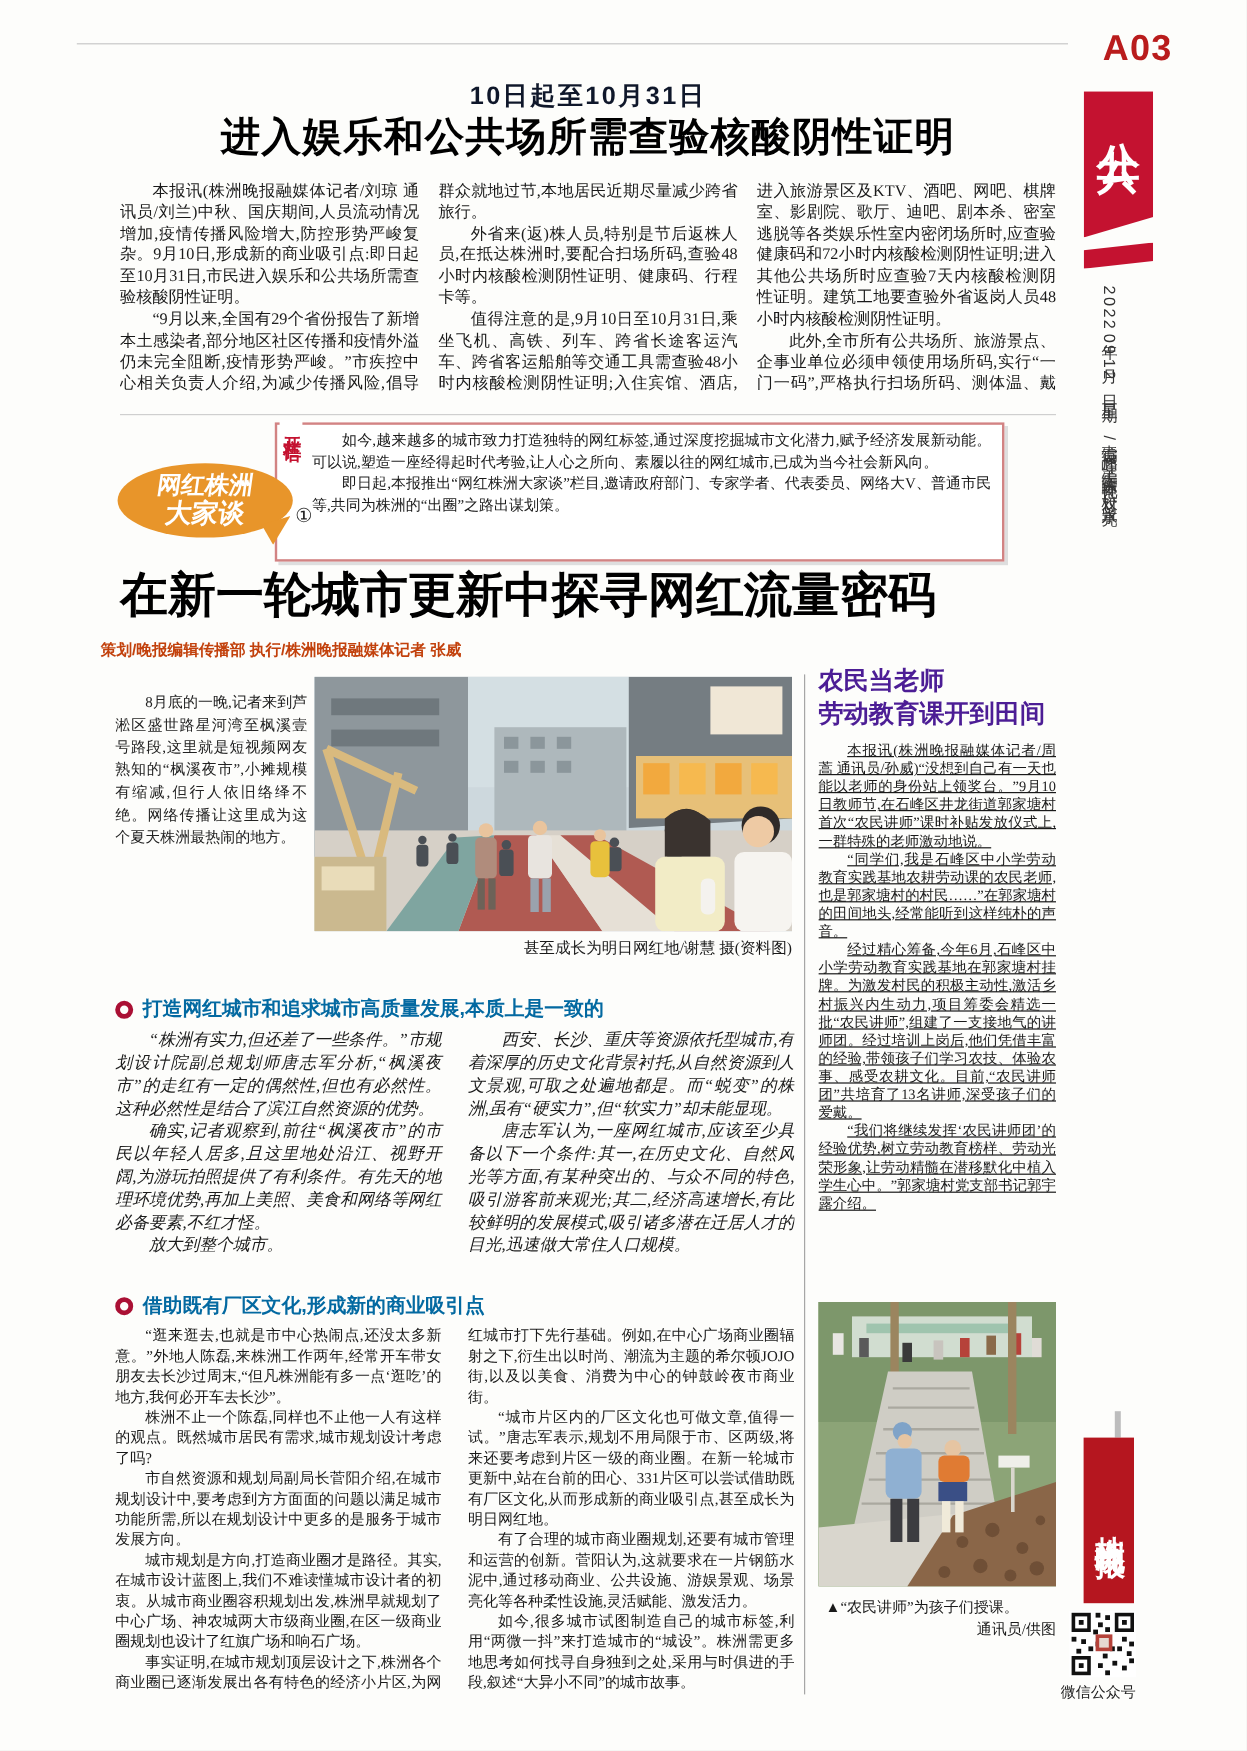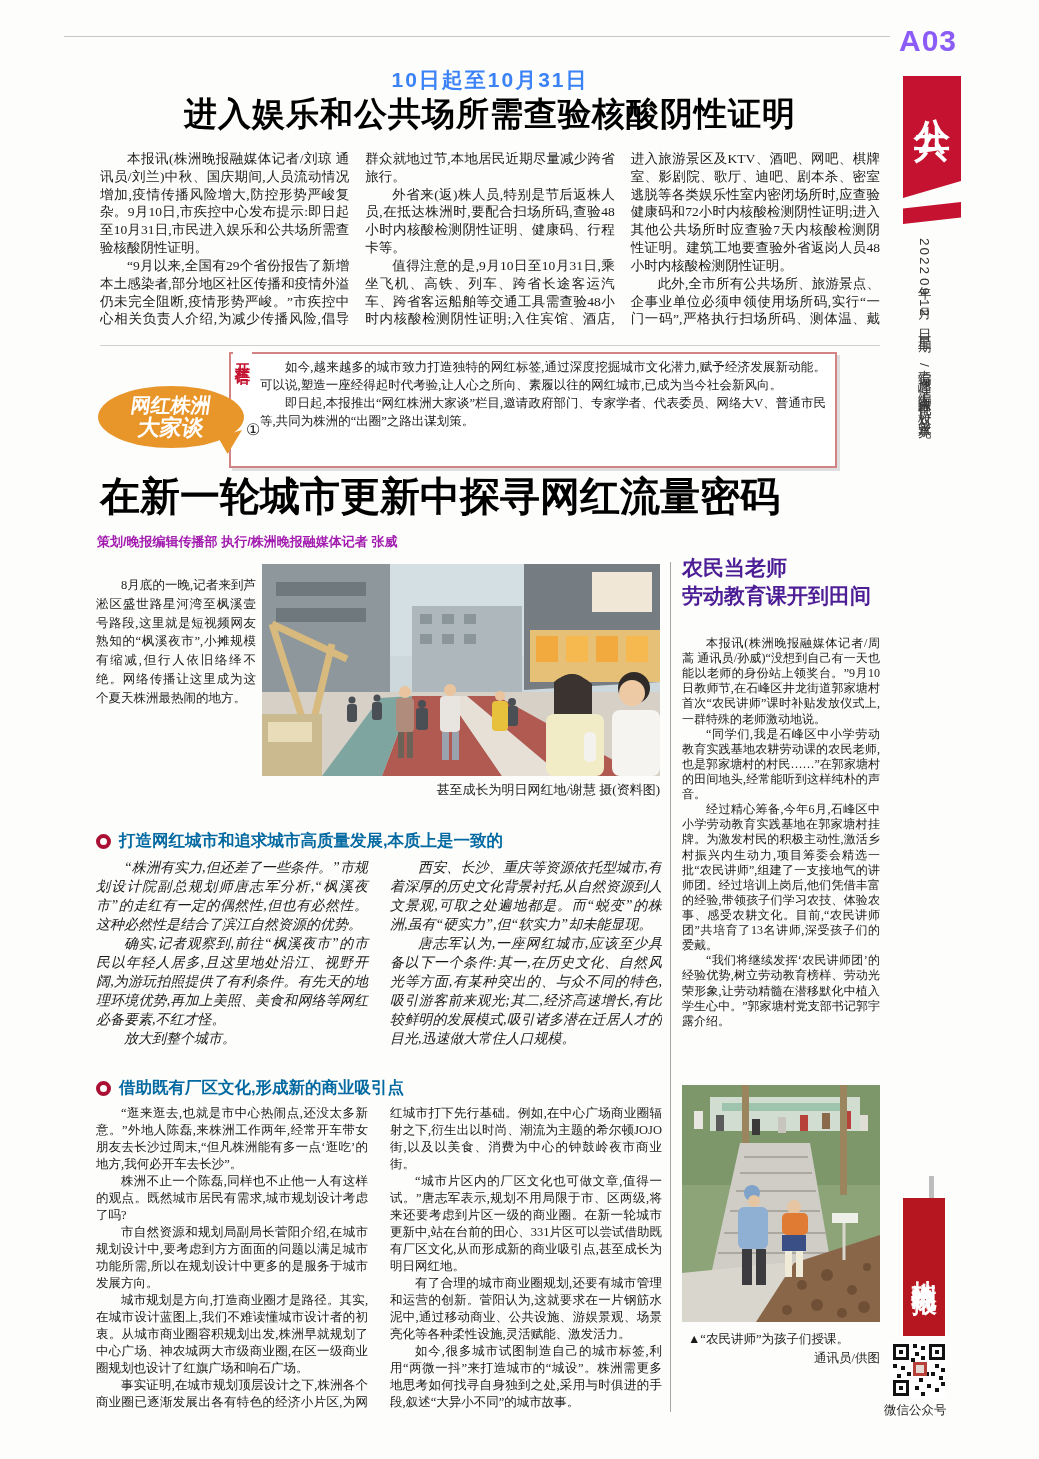--- a/index.html
+++ b/index.html
@@ -5,69 +5,69 @@
   html,body{margin:0;padding:0;background:#e8e8e8;}
   .page{position:relative;width:1039px;height:1459px;background:#fdfdfb;margin:0 auto;
         font-family:"Liberation Serif","DejaVu Serif",serif;color:#1a1a1a;overflow:hidden;}
   .abs{position:absolute;}
   p{margin:0;text-indent:2em;}
   .justify{text-align:justify;}
   
   .top-rule{left:64px;top:36px;width:826px;height:1px;background:#c8c8c8;}
   .mid-rule{left:100px;top:345px;width:780px;height:1px;background:#cfcfcf;}
   
-  .page-num{left:899px;top:24px;font:900 30px "Liberation Sans",sans-serif;letter-spacing:1px;color:#8b5cf6;}
+  .page-num{left:919px;top:24px;font:900 30px "Liberation Sans",sans-serif;letter-spacing:1px;color:#b91c1c;}
   .banner-main{left:903px;top:76px;width:58px;height:122px;background:#c41230;
                clip-path:polygon(0 0,100% 0,100% 86%,0 100%);display:flex;align-items:flex-start;justify-content:center;}
   .banner-main span{writing-mode:vertical-rl;color:#fff;font:bold 36px/1 "Liberation Serif",serif;letter-spacing:6px;margin-top:14px;}
   .banner-strip{left:903px;top:202px;width:58px;height:22px;background:#c41230;
                 clip-path:polygon(0 30%,100% 0,100% 70%,0 100%);}
   .edition{left:916px;top:238px;height:560px;writing-mode:vertical-rl;
            font:13.5px/1.2 "Liberation Sans",sans-serif;color:#333;letter-spacing:2px;}
   .edition span{display:inline-block;}
   
   .kicker{left:100px;top:66px;width:780px;text-align:center;
-          font:bold 21px "Liberation Sans",sans-serif;color:#3b82f6;letter-spacing:2px;}
+          font:bold 21px "Liberation Sans",sans-serif;color:#0f172a;letter-spacing:2px;}
   .headline1{left:100px;top:94px;width:780px;text-align:center;
              font:900 33px/1.2 "Liberation Sans",sans-serif;color:#000;letter-spacing:1px;}
   .top-body{left:100px;top:150px;width:780px;height:190px;column-count:3;column-gap:16px;
             font-size:13.5px;line-height:1.32;overflow:hidden;}
   
   .column-box{left:229px;top:352px;width:604px;height:112px;border:2px solid #d28383;
               box-shadow:3px 3px 0 #dedede;background:#fff;}
   .box-label{left:233px;top:350px;writing-mode:vertical-rl;color:#c41230;background:#fff;
              font:bold 15px/1.1 "Liberation Sans",sans-serif;letter-spacing:3px;padding:2px 1px;}
   .box-text{left:260px;top:358px;width:566px;font-size:12.5px;line-height:1.44;}
   .bubble{left:98px;top:386px;width:146px;height:62px;background:#e8952a;border-radius:50%;
           display:flex;flex-direction:column;align-items:center;justify-content:center;z-index:3;}
   .bubble::after{content:"";position:absolute;right:2px;bottom:-6px;width:24px;height:24px;
                  background:#e8952a;clip-path:polygon(100% 0,0 30%,40% 100%);}
   .bubble .l1{font:900 20px/1.05 "Liberation Sans",sans-serif;color:#fff;transform:skewX(-8deg);}
   .bubble .l2{font:900 22px/1.05 "Liberation Sans",sans-serif;color:#fff;transform:skewX(-8deg);}
   .bubble-num{left:246px;top:420px;font:16px "Liberation Sans",sans-serif;color:#222;}
   
   .headline2{left:100px;top:474px;width:760px;font:900 40px/1.1 "Liberation Sans",sans-serif;
              color:#000;letter-spacing:0px;}
-  .byline{left:97px;top:533px;width:600px;font:bold 13px "Liberation Sans",sans-serif;color:#a21caf;}
+  .byline{left:84px;top:533px;width:600px;font:bold 13px "Liberation Sans",sans-serif;color:#c2410c;}
   .lede{left:96px;top:576px;width:160px;height:226px;font-size:12.5px;line-height:1.5;overflow:hidden;color:#222;}
   .photo1{left:262px;top:564px;width:398px;height:212px;background:#ccd6da;}
   .caption1{left:262px;top:781px;width:398px;font-size:13px;line-height:1.45;}
   .caption1 .credit{text-align:right;}
   .sec-head{display:flex;align-items:center;gap:8px;font:bold 16.5px "Liberation Sans",sans-serif;color:#0369a1;}
   .donut{display:inline-block;width:7px;height:7px;border:4.5px solid #aa1034;border-radius:50%;flex:0 0 auto;}
   .sec1-head{left:96px;top:830px;width:566px;}
   .sec1-body{left:96px;top:858px;width:566px;height:215px;column-count:2;column-gap:22px;
              font-size:14px;line-height:1.36;overflow:hidden;font-style:italic;}
   .sec2-head{left:96px;top:1077px;width:566px;}
   .sec2-body{left:96px;top:1105px;width:566px;height:306px;column-count:2;column-gap:22px;
              font-size:12.5px;line-height:1.36;overflow:hidden;}
   .v-rule{left:670px;top:562px;width:1px;height:850px;background:#a6a6a6;}
   
   .side-title{left:682px;top:554px;width:198px;font:900 21px/1.35 "Liberation Sans",sans-serif;color:#4c1d95;}
-  .side-body{left:682px;top:636px;width:198px;height:434px;font-size:12px;line-height:1.26;overflow:hidden;}
+  .side-body{left:682px;top:618px;width:198px;height:434px;font-size:12px;line-height:1.26;overflow:hidden;text-decoration:underline;}
   .photo2{left:682px;top:1085px;width:198px;height:237px;background:#9db58b;}
   .caption2{left:682px;top:1330px;width:198px;font-size:12.5px;line-height:1.5;}
   .caption2 .l1{padding-left:6px;}
   .caption2 .credit{text-align:right;}
   
   .stub{left:929px;top:1176px;width:5px;height:22px;background:#bdbdbd;}
   .masthead{left:903px;top:1198px;width:42px;height:138px;background:#b5161f;display:flex;
             align-items:center;justify-content:center;}
   .masthead span{writing-mode:vertical-rl;color:#fff;font:bold 25px/1 "Liberation Serif",serif;letter-spacing:4px;}
   .qr{left:891px;top:1342px;width:56px;height:56px;}
@@ -88,21 +88,21 @@
   <div class="abs banner-strip"></div>
   <div class="abs edition">
     <span>2022年09月12日 星期一</span>
     <span>　</span>
     <span>责编/屈峰 美编/陈春艳 校对/曾永亮</span>
   </div>
 
   <div class="abs kicker">10日起至10月31日</div>
   <div class="abs headline1">进入娱乐和公共场所需查验核酸阴性证明</div>
   <div class="abs top-body justify">
-    <p>本报讯(株洲晚报融媒体记者/刘琼 通讯员/刘兰)中秋、国庆期间,人员流动情况增加,疫情传播风险增大,防控形势严峻复杂。9月10日,市疾控中心发布提示:即日起至10月31日,市民进入娱乐和公共场所需查验核酸阴性证明。</p>
+    <p>本报讯(株洲晚报融媒体记者/刘琼 通讯员/刘兰)中秋、国庆期间,人员流动情况增加,疫情传播风险增大,防控形势严峻复杂。9月10日,形成新的商业吸引点:即日起至10月31日,市民进入娱乐和公共场所需查验核酸阴性证明。</p>
     <p>“9月以来,全国有29个省份报告了新增本土感染者,部分地区社区传播和疫情外溢仍未完全阻断,疫情形势严峻。”市疾控中心相关负责人介绍,为减少传播风险,倡导群众就地过节,本地居民近期尽量减少跨省旅行。</p>
     <p>外省来(返)株人员,特别是节后返株人员,在抵达株洲时,要配合扫场所码,查验48小时内核酸检测阴性证明、健康码、行程卡等。</p>
     <p>值得注意的是,9月10日至10月31日,乘坐飞机、高铁、列车、跨省长途客运汽车、跨省客运船舶等交通工具需查验48小时内核酸检测阴性证明;入住宾馆、酒店,进入旅游景区及KTV、酒吧、网吧、棋牌室、影剧院、歌厅、迪吧、剧本杀、密室逃脱等各类娱乐性室内密闭场所时,应查验健康码和72小时内核酸检测阴性证明;进入其他公共场所时应查验7天内核酸检测阴性证明。建筑工地要查验外省返岗人员48小时内核酸检测阴性证明。</p>
     <p>此外,全市所有公共场所、旅游景点、企事业单位必须申领使用场所码,实行“一门一码”,严格执行扫场所码、测体温、戴口罩、查验行程卡和核酸检测结果等疫情防控措施。提倡群众从简举办婚丧嫁娶,尽量减少人员数量,非必要不举办培训、会展、文艺演出等大型聚集性活动。</p>
   </div>
 
   <div class="abs mid-rule"></div>
 
   <div class="abs column-box"></div>
   <div class="abs box-label">开栏语</div>

